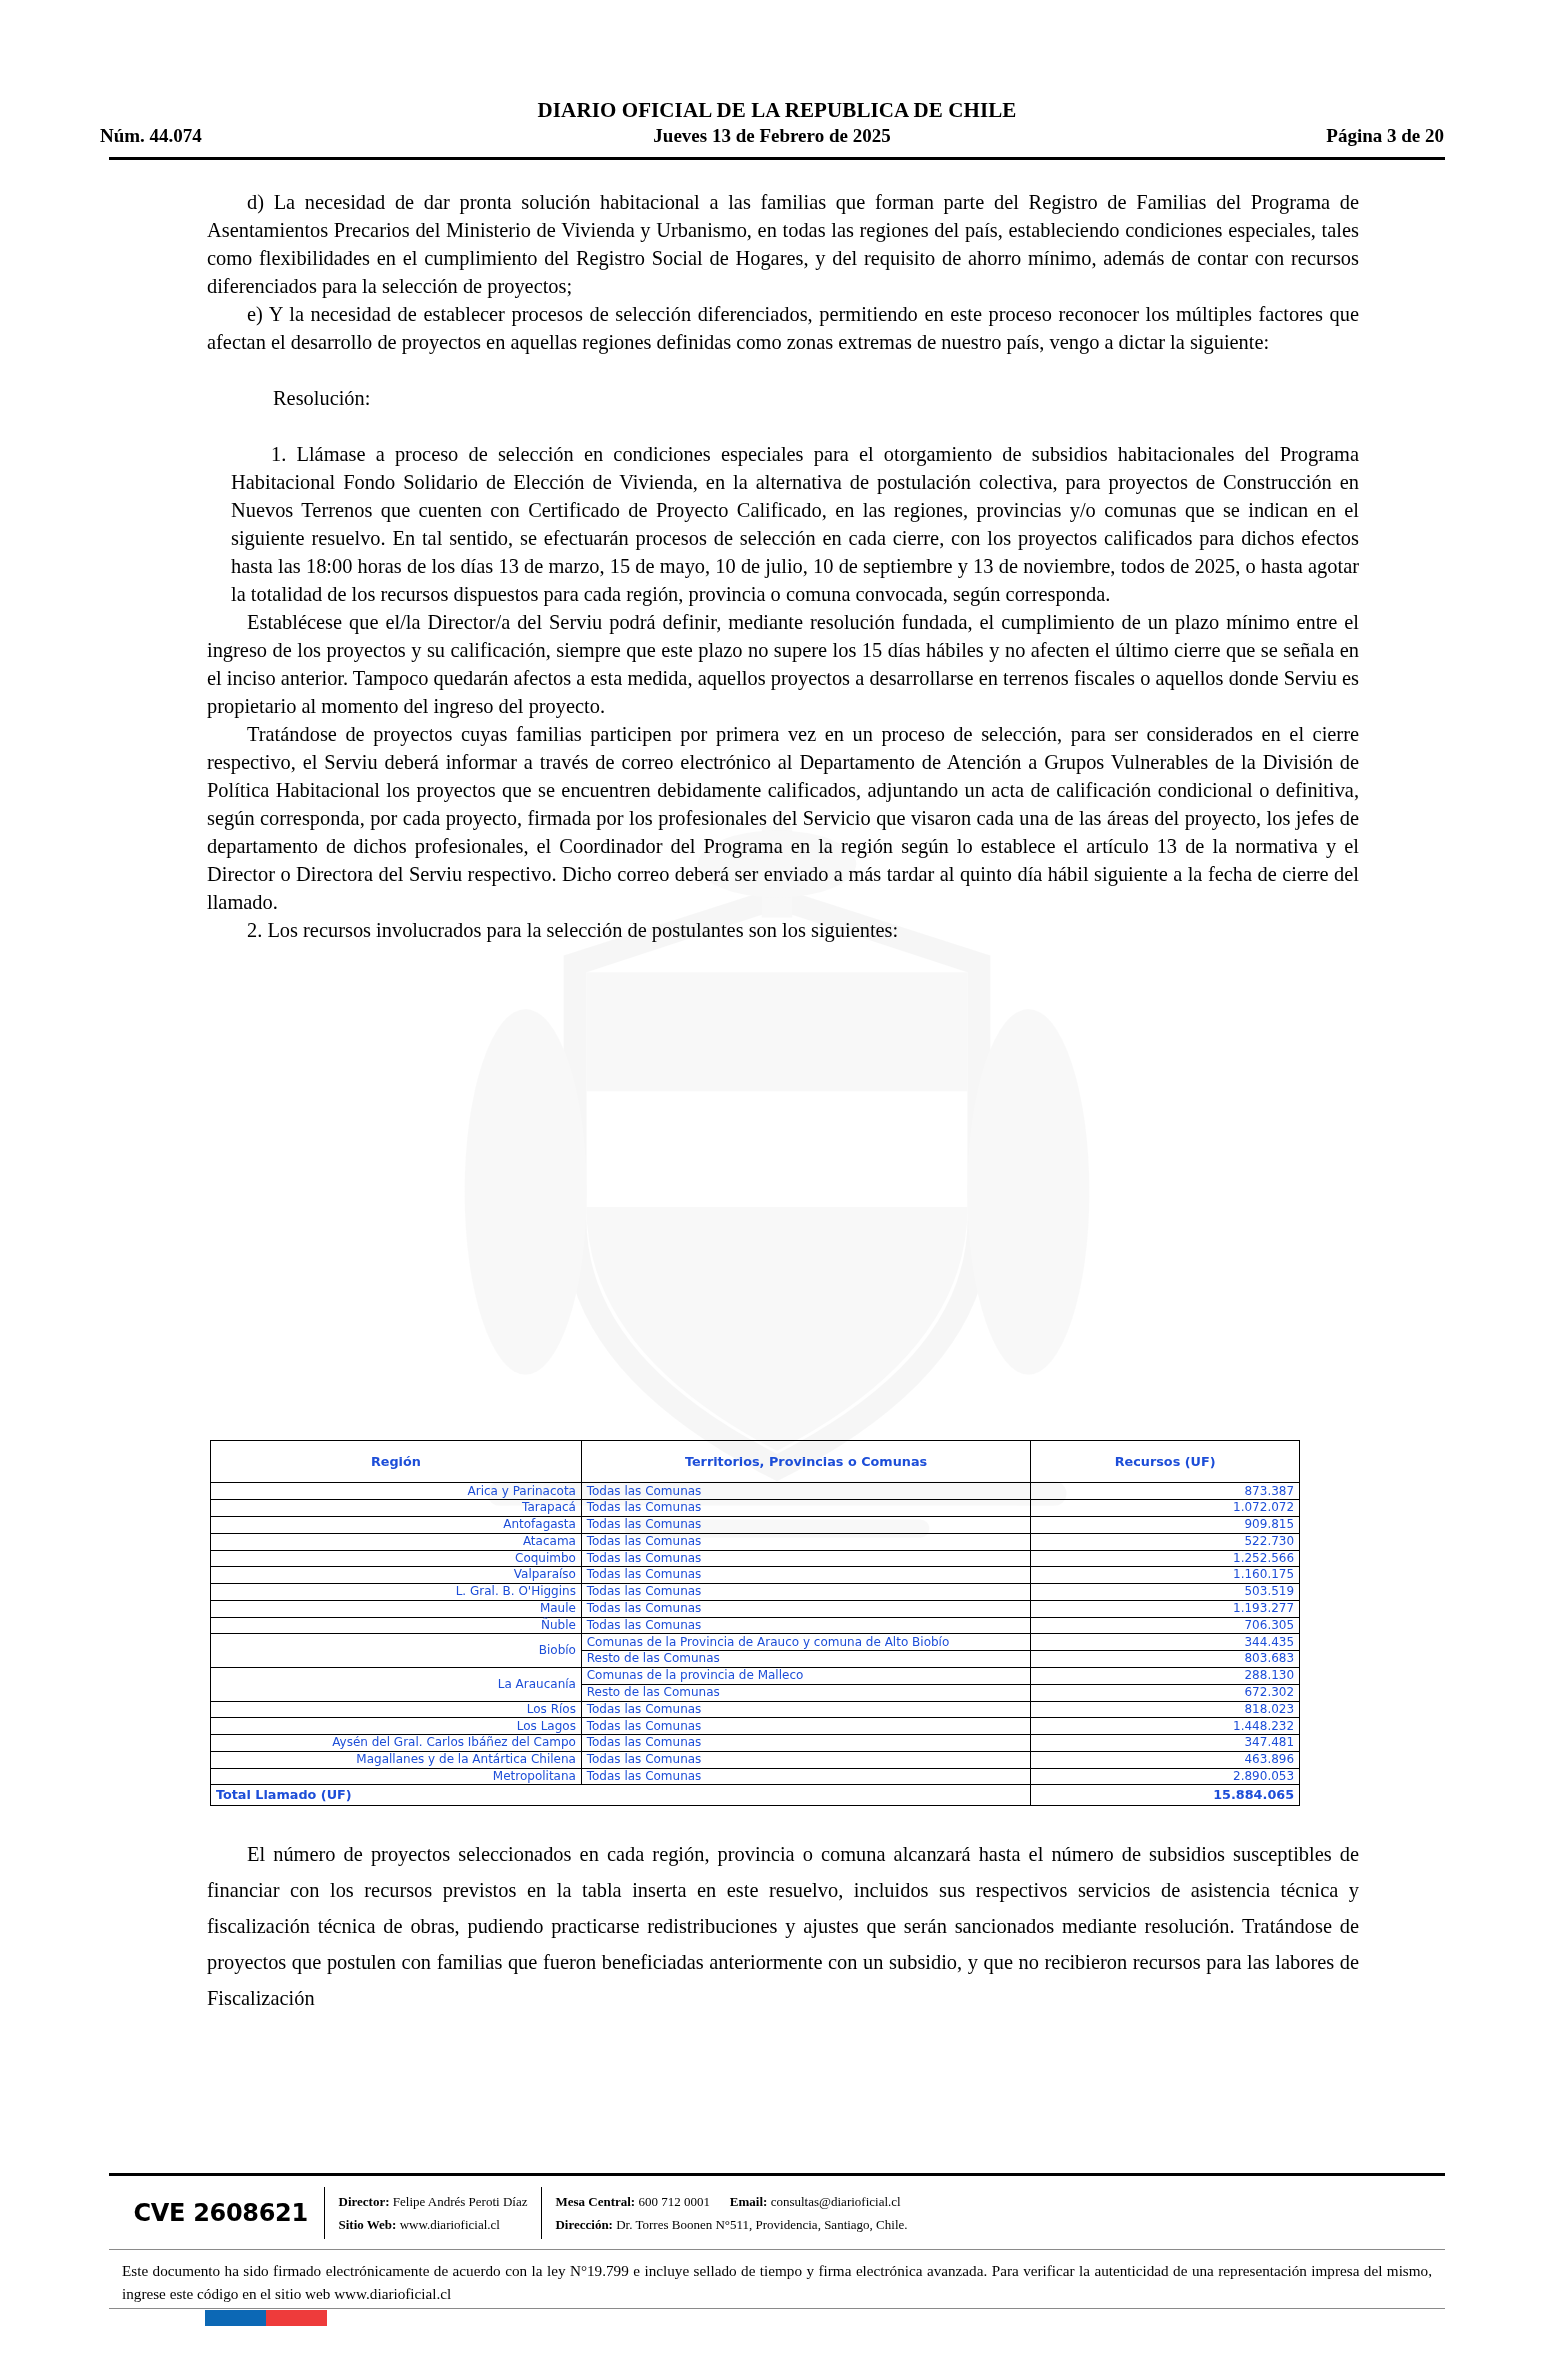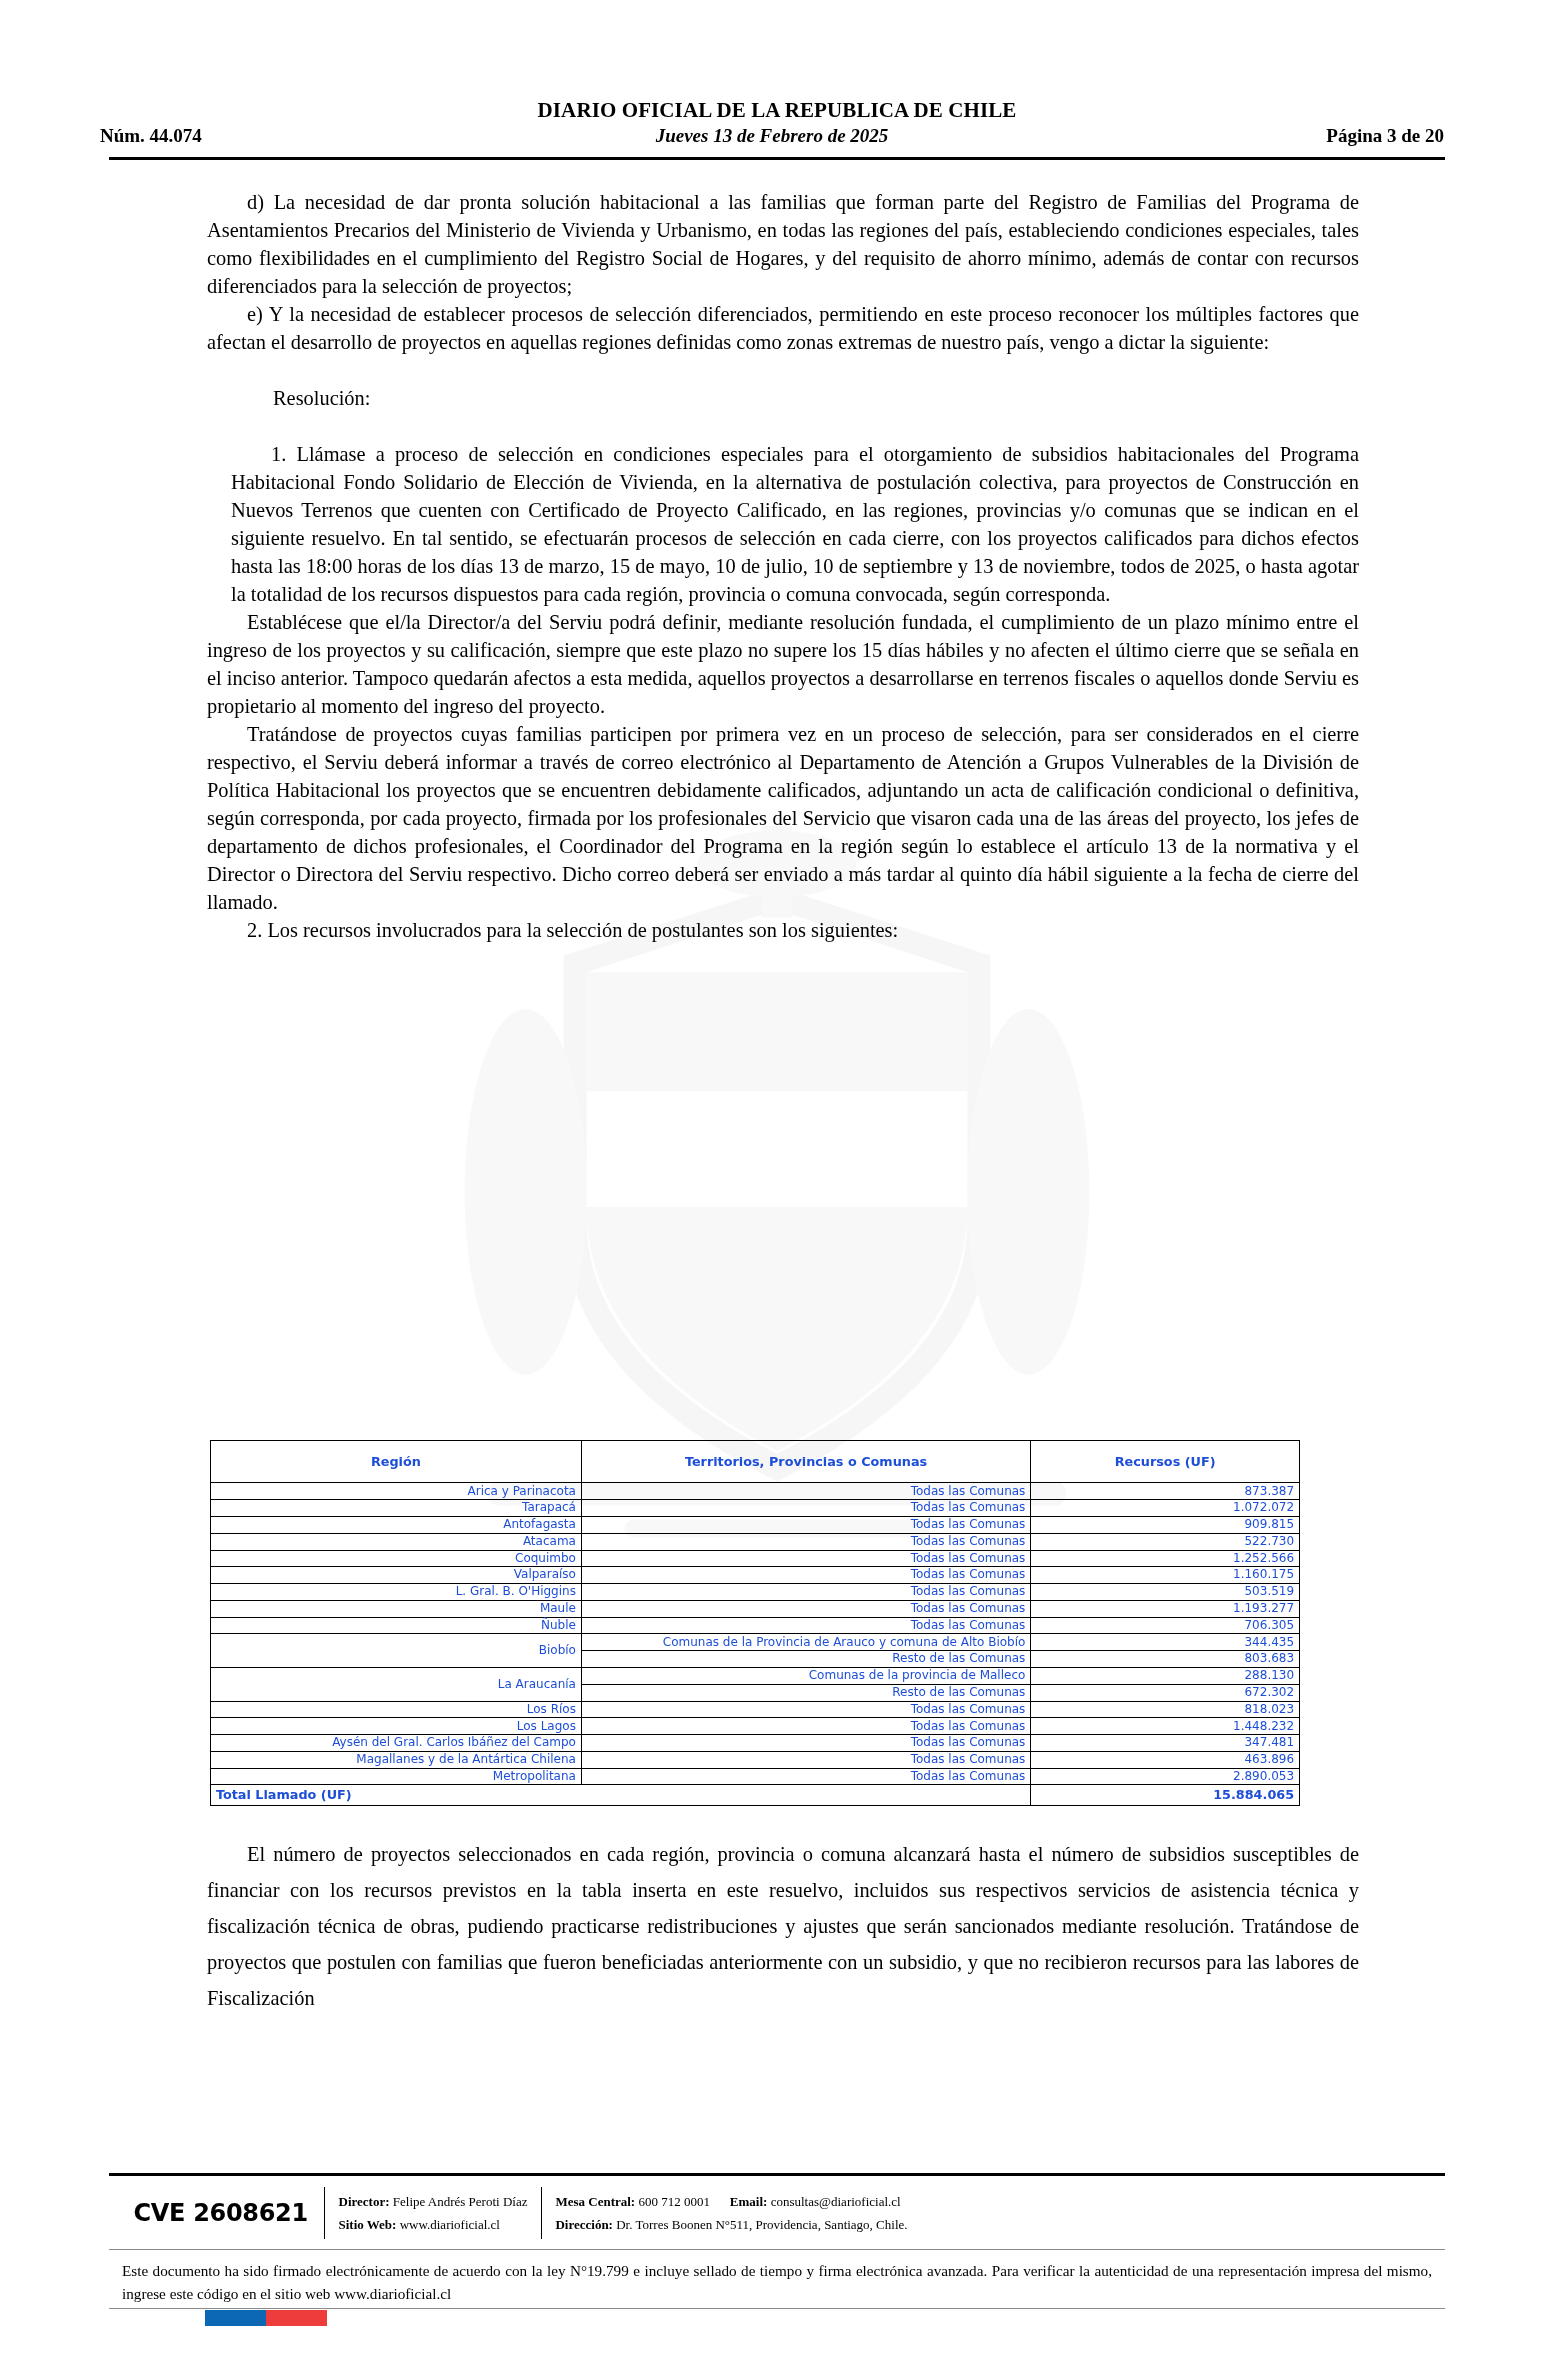--- a/index.html
+++ b/index.html
@@ -51,21 +51,21 @@
     left: 100px;
     right: 110px;
     top: 125px;
     display: flex;
     align-items: baseline;
     justify-content: space-between;
     font-weight: bold;
     font-size: 19px;
   }
   #header-row .h-left  { width: 256px; text-align: left; }
-  #header-row .h-mid   { flex: 1; text-align: center; font-style: italic; }
+  #header-row .h-mid   { flex: 1; text-align: center; }
   #header-row .h-right { width: 256px; text-align: right; }
 
   #header-rule {
     position: absolute;
     left: 109px;
     right: 109px;
     top: 157px;
     border-top: 3px solid #000;
   }
 
@@ -107,21 +107,21 @@
   }
   #res-table thead th {
     text-align: center;
     font-weight: bold;
     font-size: 12.8px;
     height: 34px;
     vertical-align: middle;
     padding: 3.7px 4.9px;
   }
   #res-table td.c-region   { width: 366px; text-align: right;  white-space: nowrap; }
-  #res-table td.c-terr     { width: 457px; text-align: right; }
+  #res-table td.c-terr     { width: 457px; text-align: left; }
   #res-table td.c-rec      { width: 267px; text-align: right; white-space: nowrap; }
   #res-table th.c-region   { width: 366px; }
   #res-table th.c-terr     { width: 457px; }
   #res-table th.c-rec      { width: 267px; }
   #res-table tr.total-row td {
     font-weight: bold;
     font-size: 12.8px;
     padding-top: 3px;
     padding-bottom: 3px;
   }

